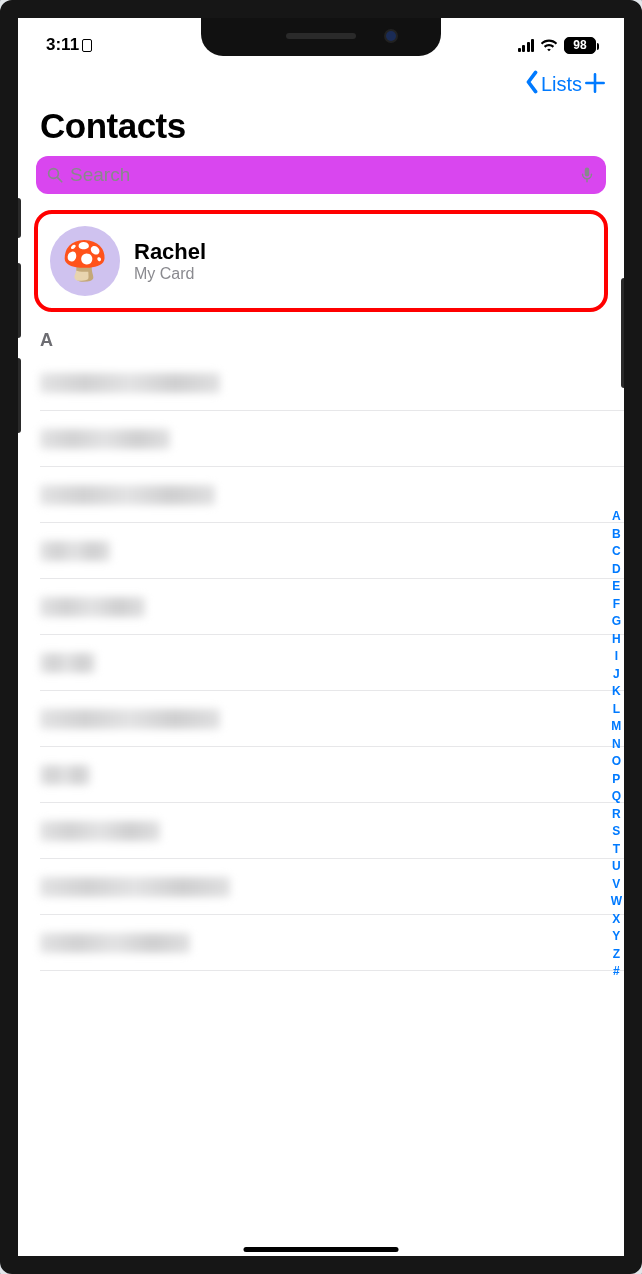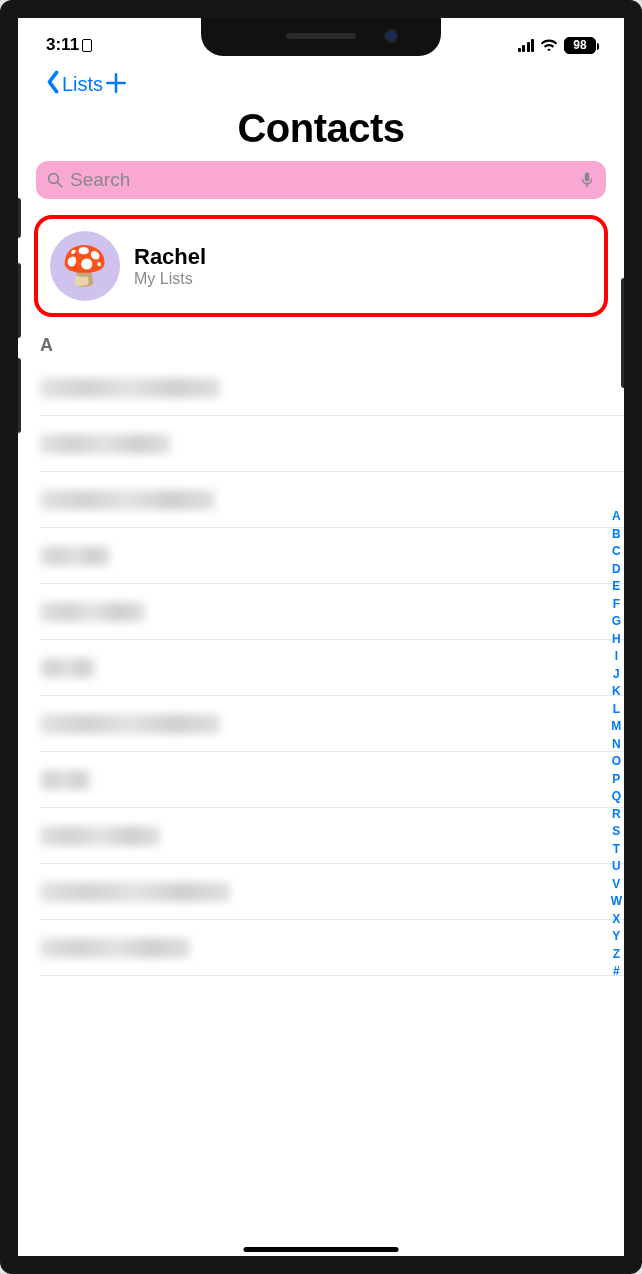--- a/index.html
+++ b/index.html
@@ -71,41 +71,39 @@
     font-size:12px; font-weight:700; background:#000; color:#fff;
     position:relative;
   }
   .battery::after{
     content:""; position:absolute; right:-4px; top:5px;
     width:2.5px; height:7px; background:#000; border-radius:0 2px 2px 0;
   }
 
   
   .nav-bar {
-    display:flex; align-items:center; justify-content:flex-start;
+    display:flex; align-items:center; justify-content:flex-end;
     padding: 6px 16px 4px 8px;
     height: 46px;
-    margin-left: 18px;
   }
   .back-btn { display:flex; align-items:center; gap:0px; background:none; border:none; color:#007aff; font-size:20px; }
   .chevron-left svg { width:18px; height:24px; }
   .add-btn { background:none; border:none; color:#007aff; }
   .add-btn svg { width:26px; height:26px; }
 
   .large-title {
-    font-size:40px; font-weight:700; letter-spacing:-0.5px;
+    font-size:35px; font-weight:700; letter-spacing:-0.5px;
     padding: 0 22px 10px;
-    text-align: center;
   }
 
   
   .search-wrap { padding:0 18px 10px; }
   .search-field {
     display:flex; align-items:center;
-    background:#f9a8d4; border-radius:12px;
+    background:#d946ef; border-radius:12px;
     padding:8px 10px;
     gap:6px;
   }
   .search-icon svg, .mic-icon svg { width:18px; height:18px; display:block; }
   .search-input {
     flex:1; background:transparent; border:none; outline:none;
     font-size:19px; color:#333;
   }
   .search-input::placeholder{color:#88888c;}
   .mic-icon{color:#88888c;}
@@ -245,21 +243,21 @@
       </div>
     </div>
 
     <div class="highlight-box">
       <button class="my-card-row">
         <span class="avatar">
           <span>🍄</span>
         </span>
         <span class="my-card-text">
           <div class="name">Rachel</div>
-          <div class="sub">My Lists</div>
+          <div class="sub">My Card</div>
         </span>
       </button>
     </div>
 
     <div class="section-header">A</div>
 
     <div class="rows" id="rows">
         <button class="row">
           <span class="blur-name" style="width: 180px;"></span>
         </button>

